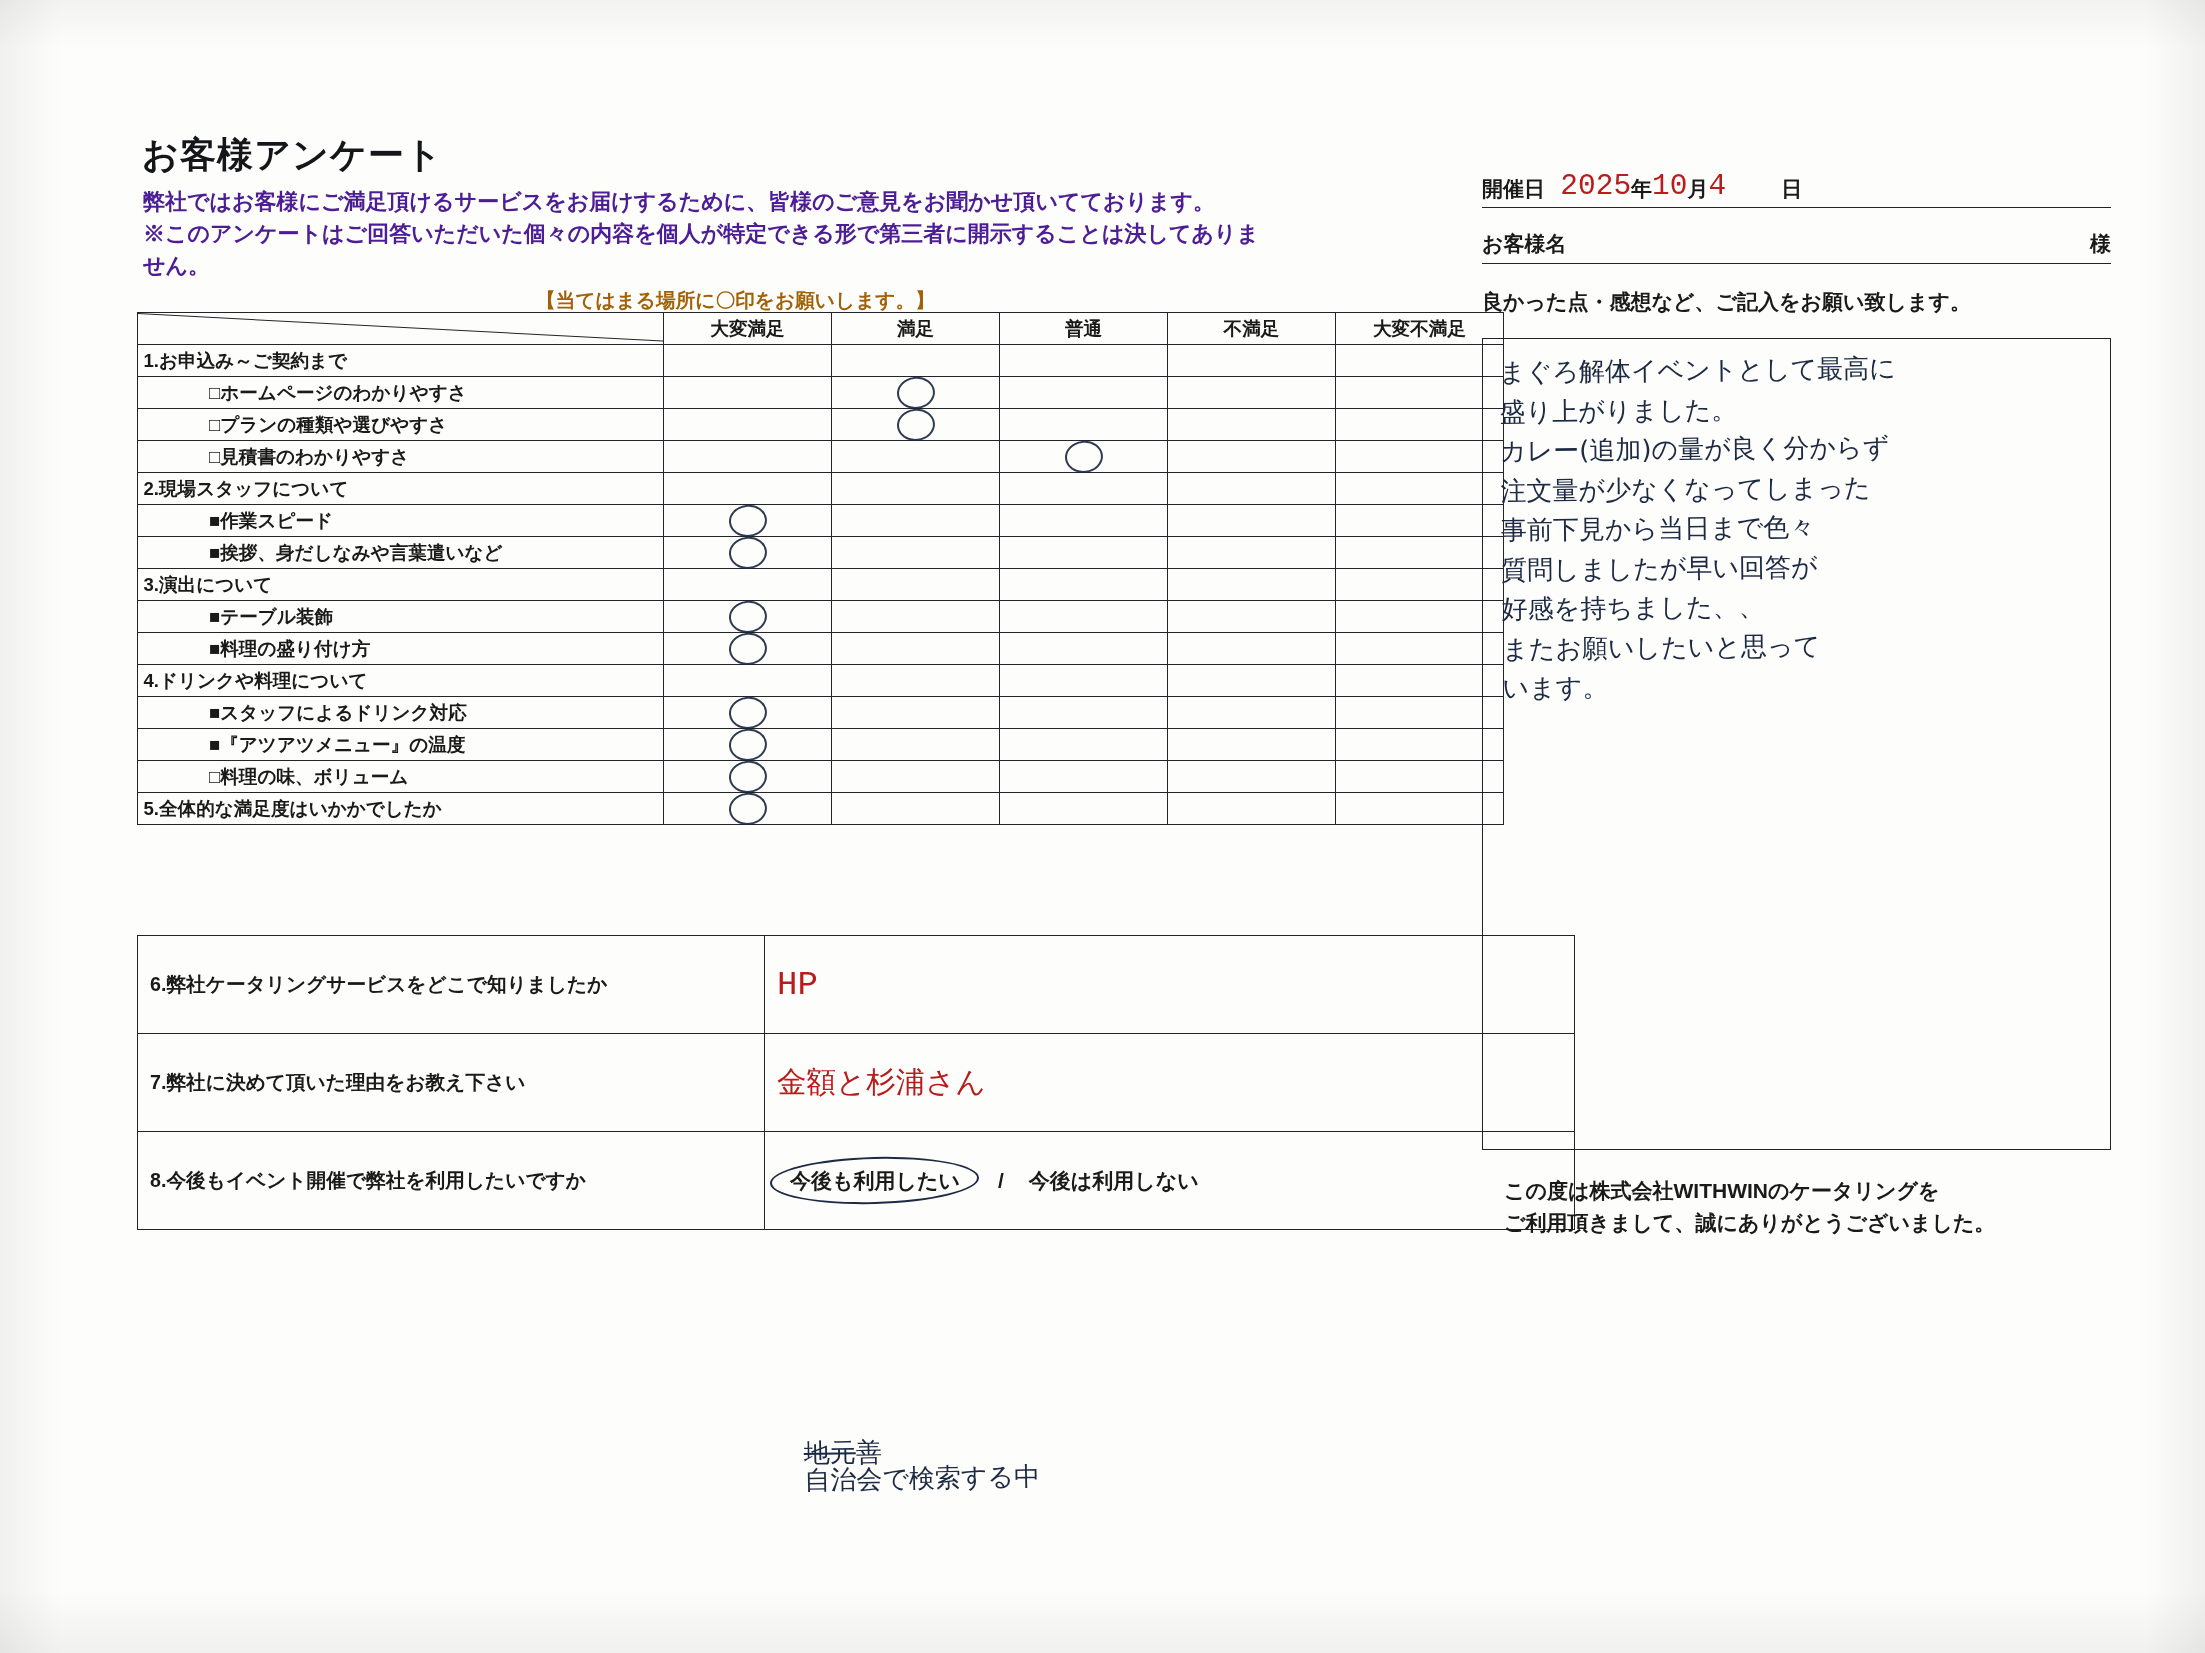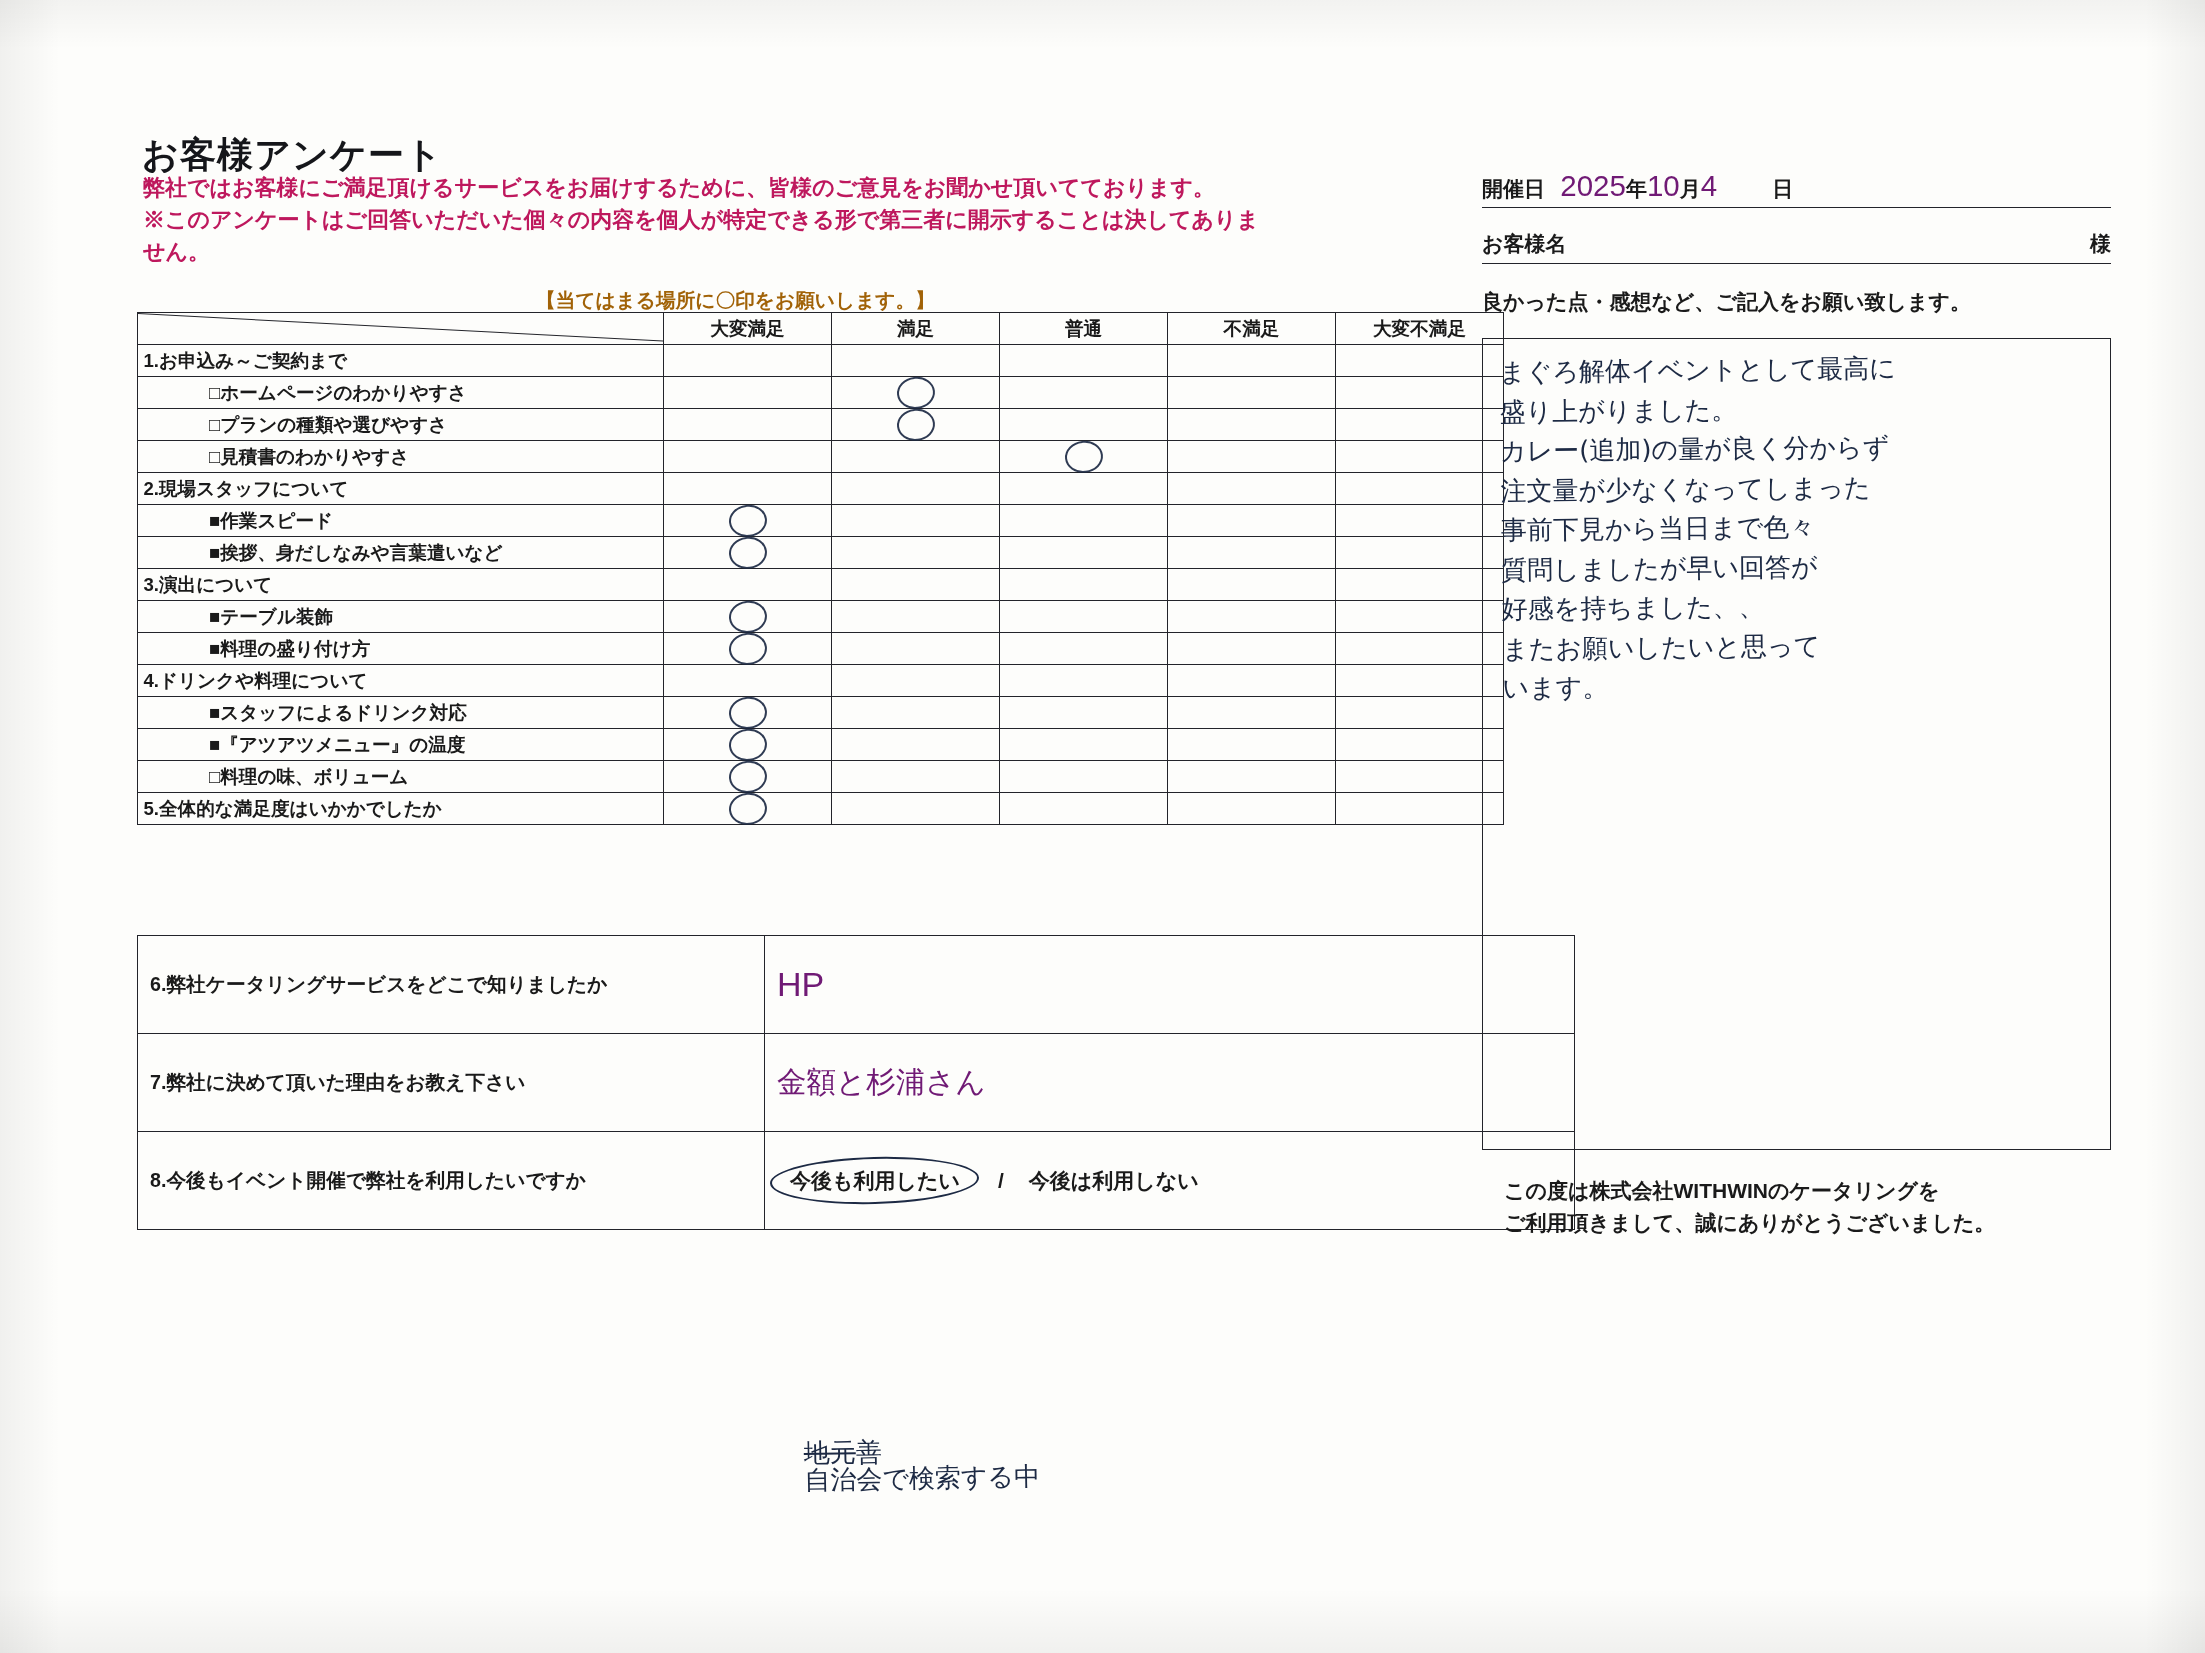--- a/index.html
+++ b/index.html
@@ -47,26 +47,26 @@
     left: 60px;
     top: 60px;
     font-size: 36px;
     font-weight: bold;
     letter-spacing: 1.1px;
     color: #15161a;
   }
   .intro {
     position: absolute;
     left: 61px;
-    top: 101px;
+    top: 115px;
     width: 1258px;
     font-size: 22px;
     line-height: 1.45;
     font-weight: bold;
-    color: #be185d;
+    color: #4c1d95;
   }
   .note-circle {
     position: absolute;
     left: 454px;
     top: 216px;
     font-size: 19.7px;
     font-weight: bold;
     color: #a16207;
   }
 
@@ -136,22 +136,22 @@
   }
   .tbl2 td {
     border: 1.6px solid #23242a;
     height: 97px;
     padding: 0 12px;
     vertical-align: middle;
     font-weight: bold;
   }
   .tbl2 .q { width: 602px; }
   .hand {
-    font-family: Liberation Sans, sans-serif;
-    color: #701a75;
+    font-family: Liberation Mono, monospace;
+    color: #b91c1c;
     font-weight: normal;
   }
   .hw-xl { font-size: 34px; }
   .hw-l  { font-size: 29.5px; }
   .hw-m  { font-size: 25px; }
   .opt-row {
     display: flex;
     align-items: center;
     gap: 25px;
     font-size: 21px;

